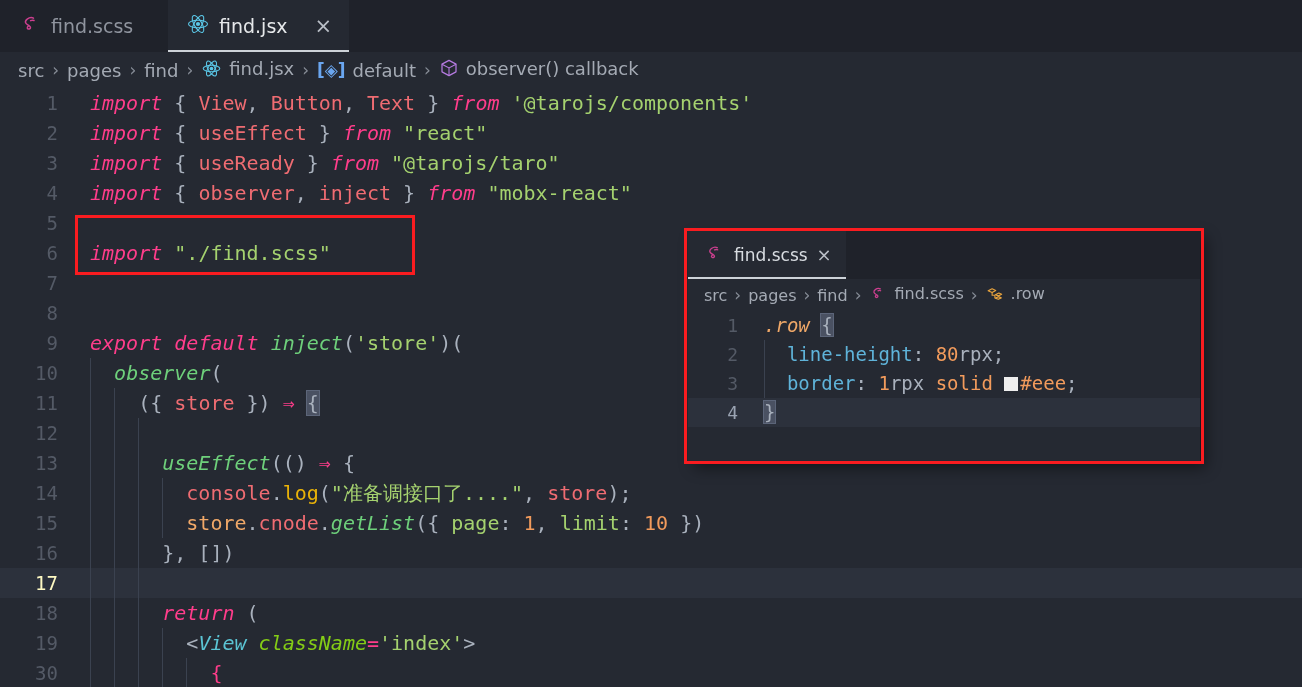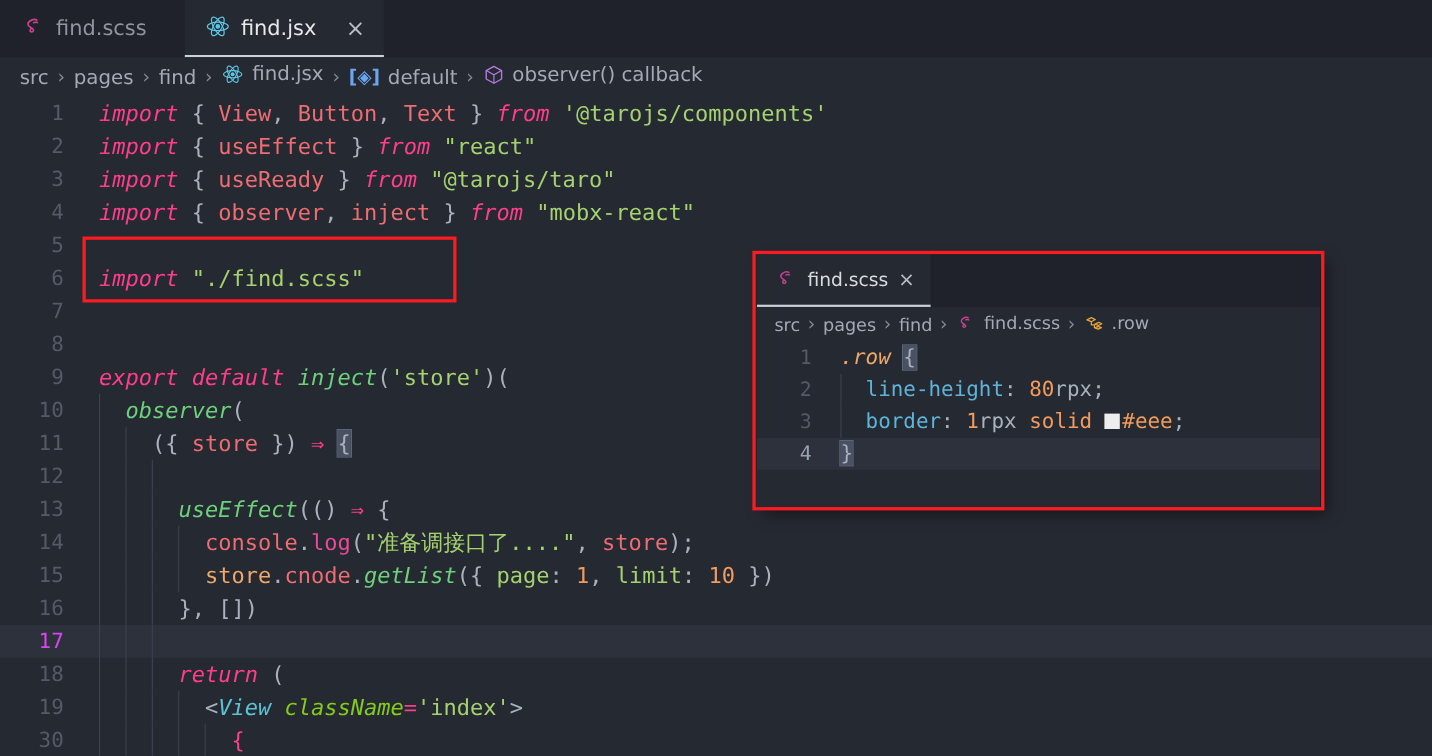--- a/index.html
+++ b/index.html
@@ -100,21 +100,21 @@
   }
   .line.active { background: #2c313c; }
   .lnum {
     width: 72px;
     flex: none;
     text-align: right;
     padding-right: 14px;
     color: #545a66;
     font-size: 19px;
   }
-  .line.active .lnum { color: #d946ef; }
+  .line.active .lnum { color: #fef9c3; }
   .code {
     position: relative;
     flex: 1;
     padding-left: 18px;
     height: 30px;
     line-height: 30px;
   }
   
   .guide {
     position: absolute;
@@ -123,21 +123,21 @@
     height: 30px;
     background: #3b4250;
   }
 
   
   .kw   { color: #ff3d8b; font-style: italic; }   
   .pun  { color: #a9b1bd; }
   .var  { color: #ef6c72; }                        
   .str  { color: #a5d26f; }
   .fn   { color: #6ed07b; font-style: italic; }
-  .prop { color: #ec4899; }
+  .prop { color: #eab308; }
   .num  { color: #f29b5c; }
   .tag  { color: #5bc4d4; font-style: italic; }
   .attr { color: #84cc16; font-style: italic; }
   .op   { color: #ff3d8b; }
   .obj  { color: #f0a868; }
   .brmatch {
     background: #4a5162;
     outline: 1px solid #5c6579;
   }
 

